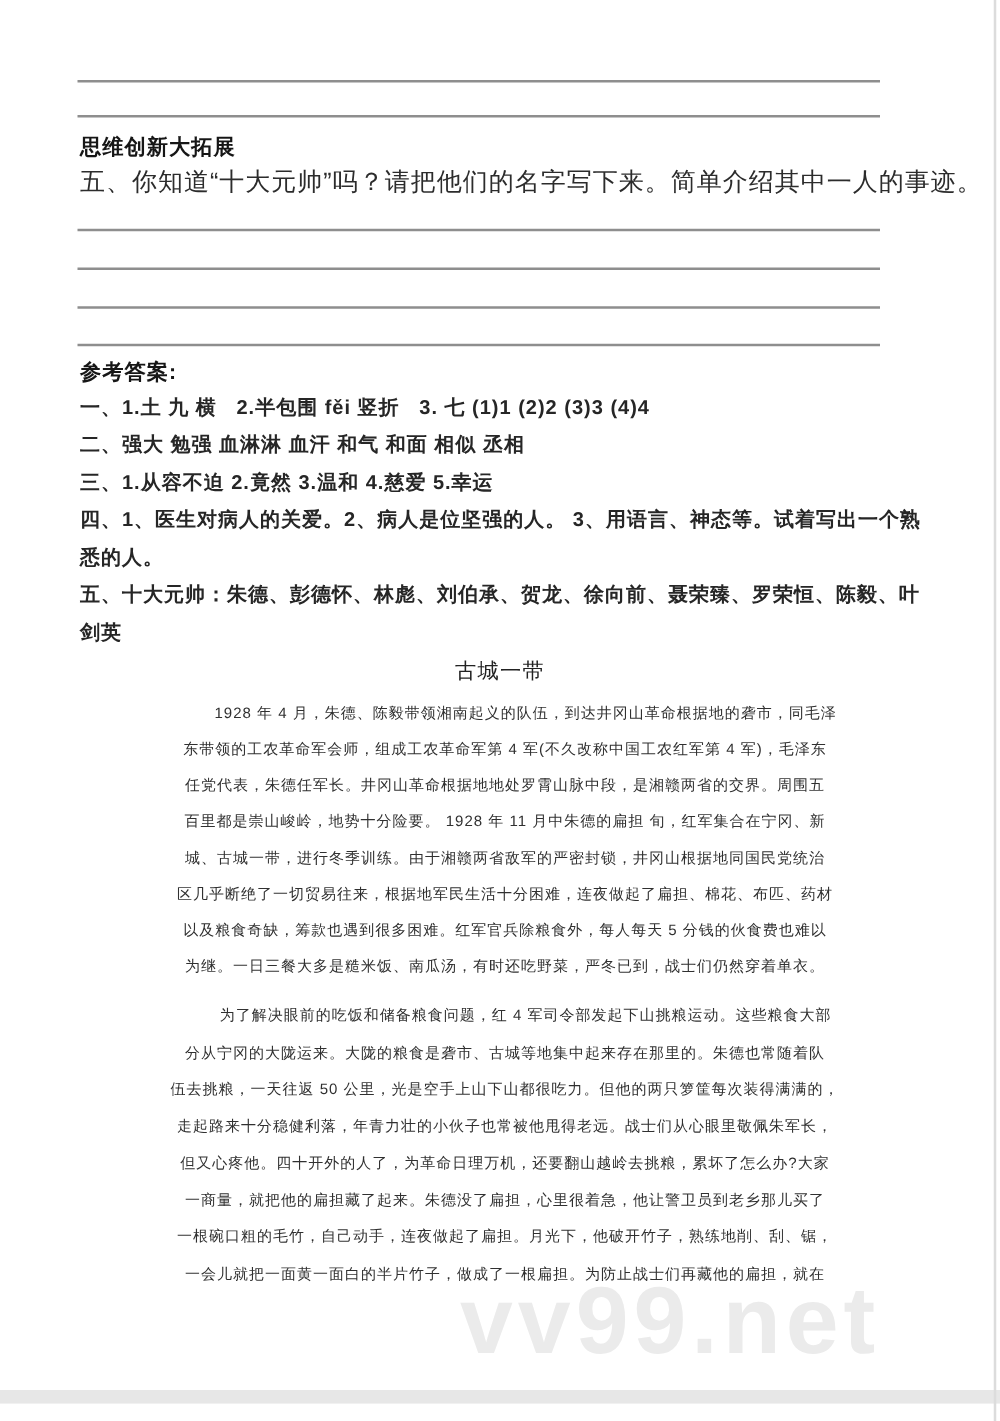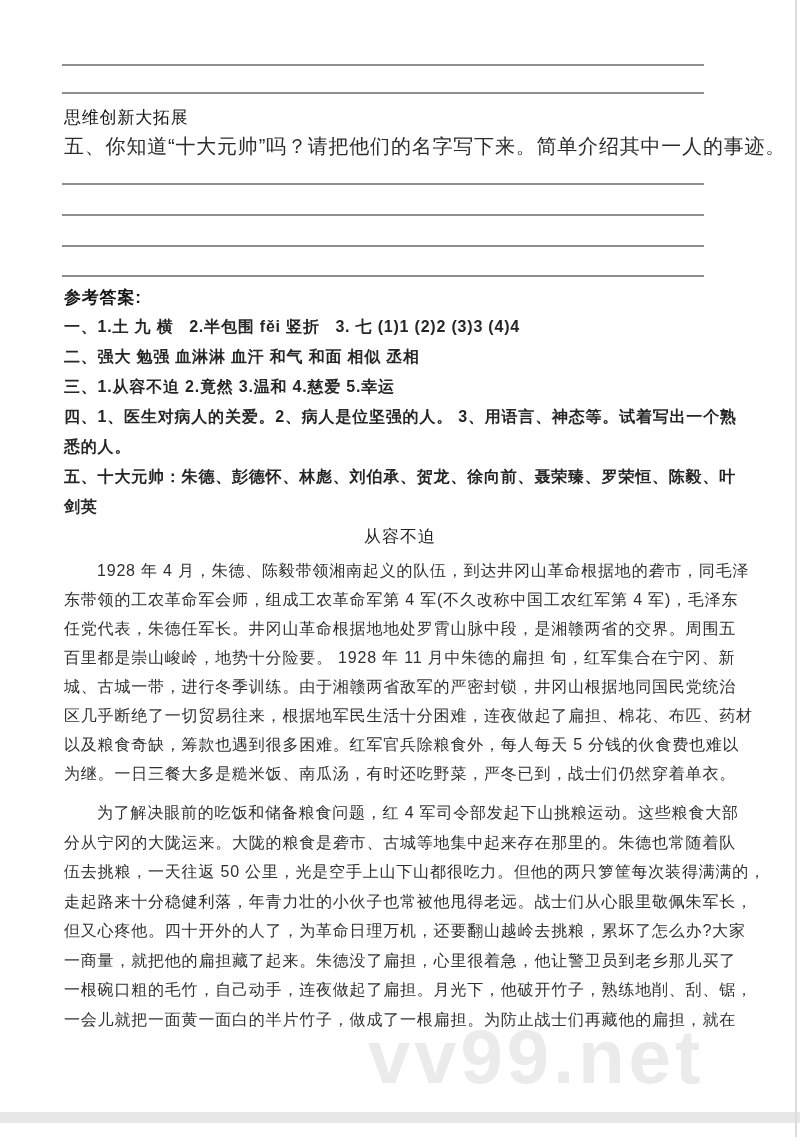--- a/index.html
+++ b/index.html
@@ -13,21 +13,21 @@
   .page1{
     position:absolute;left:0;top:0;width:800px;height:1112px;
     background:#ffffff;
   }
   .rule{
     position:absolute;left:62px;width:642px;height:0;
     border-top:2px solid #8e8e8e;
   }
   .section-heading{
     position:absolute;left:64px;top:106px;
-    font-size:17px;font-weight:400;color:#161616;
+    font-size:17px;font-weight:700;color:#161616;
     line-height:24px;letter-spacing:0.8px;margin:0;white-space:pre;
   }
   .question{
     position:absolute;left:64px;top:134px;
     font-size:20px;color:#2c2c2c;line-height:24px;
     letter-spacing:0.8px;white-space:pre;
   }
   .answers-heading{
     position:absolute;left:64px;top:286px;
     font-size:17px;font-weight:700;color:#161616;
@@ -38,21 +38,21 @@
     font-size:16px;font-weight:600;color:#262626;
     line-height:30px;letter-spacing:0.8px;
   }
   .passage-title{
     position:absolute;left:0;top:525px;width:800px;
     text-align:center;font-size:17px;color:#222222;
     line-height:24px;letter-spacing:1px;white-space:pre;
   }
   .para{
     position:absolute;left:64px;width:680px;
-    font-size:16px;color:#303030;letter-spacing:0.8px;
+    font-size:12px;color:#303030;letter-spacing:0.8px;text-align:center;
   }
   .para1{top:556px;line-height:29px;}
   .para2{top:798px;line-height:29.5px;}
   .para .tline:first-child{text-indent:33px;}
   .tline{white-space:pre;}
   .watermark{
     position:absolute;left:368px;top:1019px;
     font-size:76px;font-weight:700;letter-spacing:4px;
     color:#ebebeb;line-height:1;z-index:0;
     font-family:"Liberation Sans","DejaVu Sans",sans-serif;
@@ -99,21 +99,21 @@
       <div class="answers">
           <div class="tline">一、1.土 九 横   2.半包围 fěi 竖折   3. 七 (1)1 (2)2 (3)3 (4)4</div>
           <div class="tline">二、强大 勉强 血淋淋 血汗 和气 和面 相似 丞相</div>
           <div class="tline">三、1.从容不迫 2.竟然 3.温和 4.慈爱 5.幸运</div>
           <div class="tline">四、1、医生对病人的关爱。2、病人是位坚强的人。 3、用语言、神态等。试着写出一个熟</div>
           <div class="tline">悉的人。</div>
           <div class="tline">五、十大元帅：朱德、彭德怀、林彪、刘伯承、贺龙、徐向前、聂荣臻、罗荣恒、陈毅、叶</div>
           <div class="tline">剑英</div>
         </div>
 
-      <div class="passage-title">从容不迫</div>
+      <div class="passage-title">古城一带</div>
 
       <div class="para para1">
           <div class="tline">1928 年 4 月，朱德、陈毅带领湘南起义的队伍，到达井冈山革命根据地的砻市，同毛泽</div>
           <div class="tline">东带领的工农革命军会师，组成工农革命军第 4 军(不久改称中国工农红军第 4 军)，毛泽东</div>
           <div class="tline">任党代表，朱德任军长。井冈山革命根据地地处罗霄山脉中段，是湘赣两省的交界。周围五</div>
           <div class="tline">百里都是崇山峻岭，地势十分险要。 1928 年 11 月中朱德的扁担 旬，红军集合在宁冈、新</div>
           <div class="tline">城、古城一带，进行冬季训练。由于湘赣两省敌军的严密封锁，井冈山根据地同国民党统治</div>
           <div class="tline">区几乎断绝了一切贸易往来，根据地军民生活十分困难，连夜做起了扁担、棉花、布匹、药材</div>
           <div class="tline">以及粮食奇缺，筹款也遇到很多困难。红军官兵除粮食外，每人每天 5 分钱的伙食费也难以</div>
           <div class="tline">为继。一日三餐大多是糙米饭、南瓜汤，有时还吃野菜，严冬已到，战士们仍然穿着单衣。</div>

